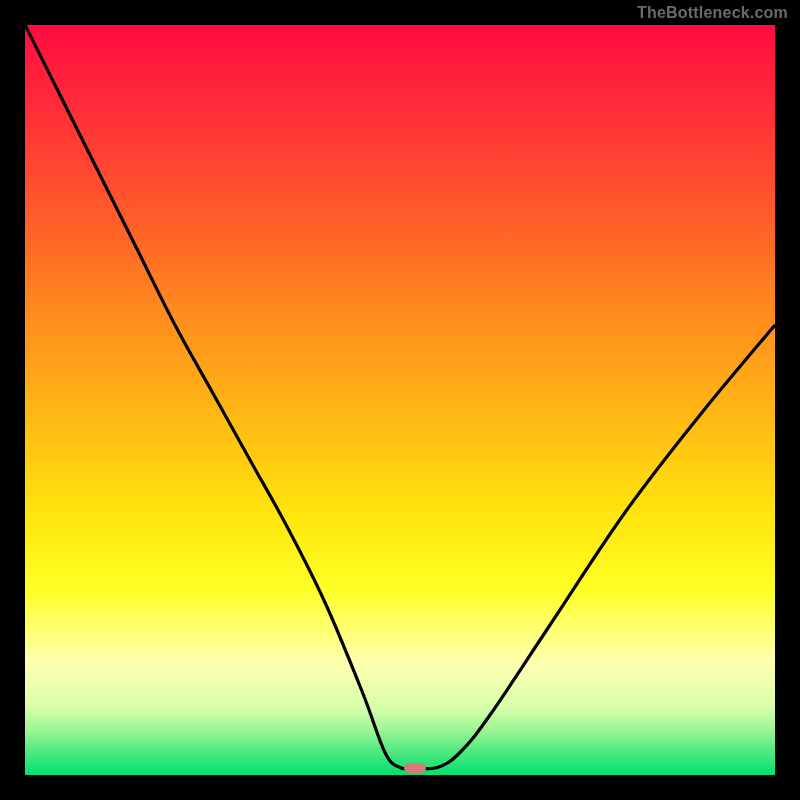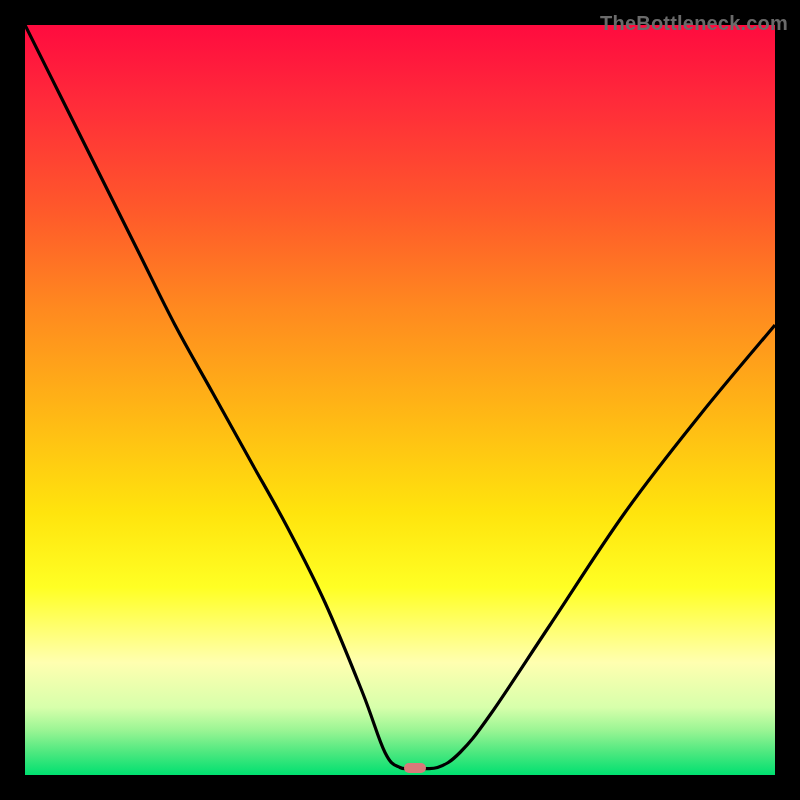--- a/index.html
+++ b/index.html
@@ -12,24 +12,24 @@
     overflow: hidden;
   }
   .frame {
     position: relative;
     width: 800px;
     height: 800px;
     background: #000;
   }
   .watermark {
     position: absolute;
-    top: 12px;
+    top: 4px;
     right: 12px;
     color: #6a6a6a;
-    font-size: 20px;
+    font-size: 16px;
     font-weight: bold;
     letter-spacing: 0.2px;
     z-index: 10;
     user-select: none;
   }
   .plot-area {
     position: absolute;
     left: 25px;
     top: 25px;
     width: 750px;

